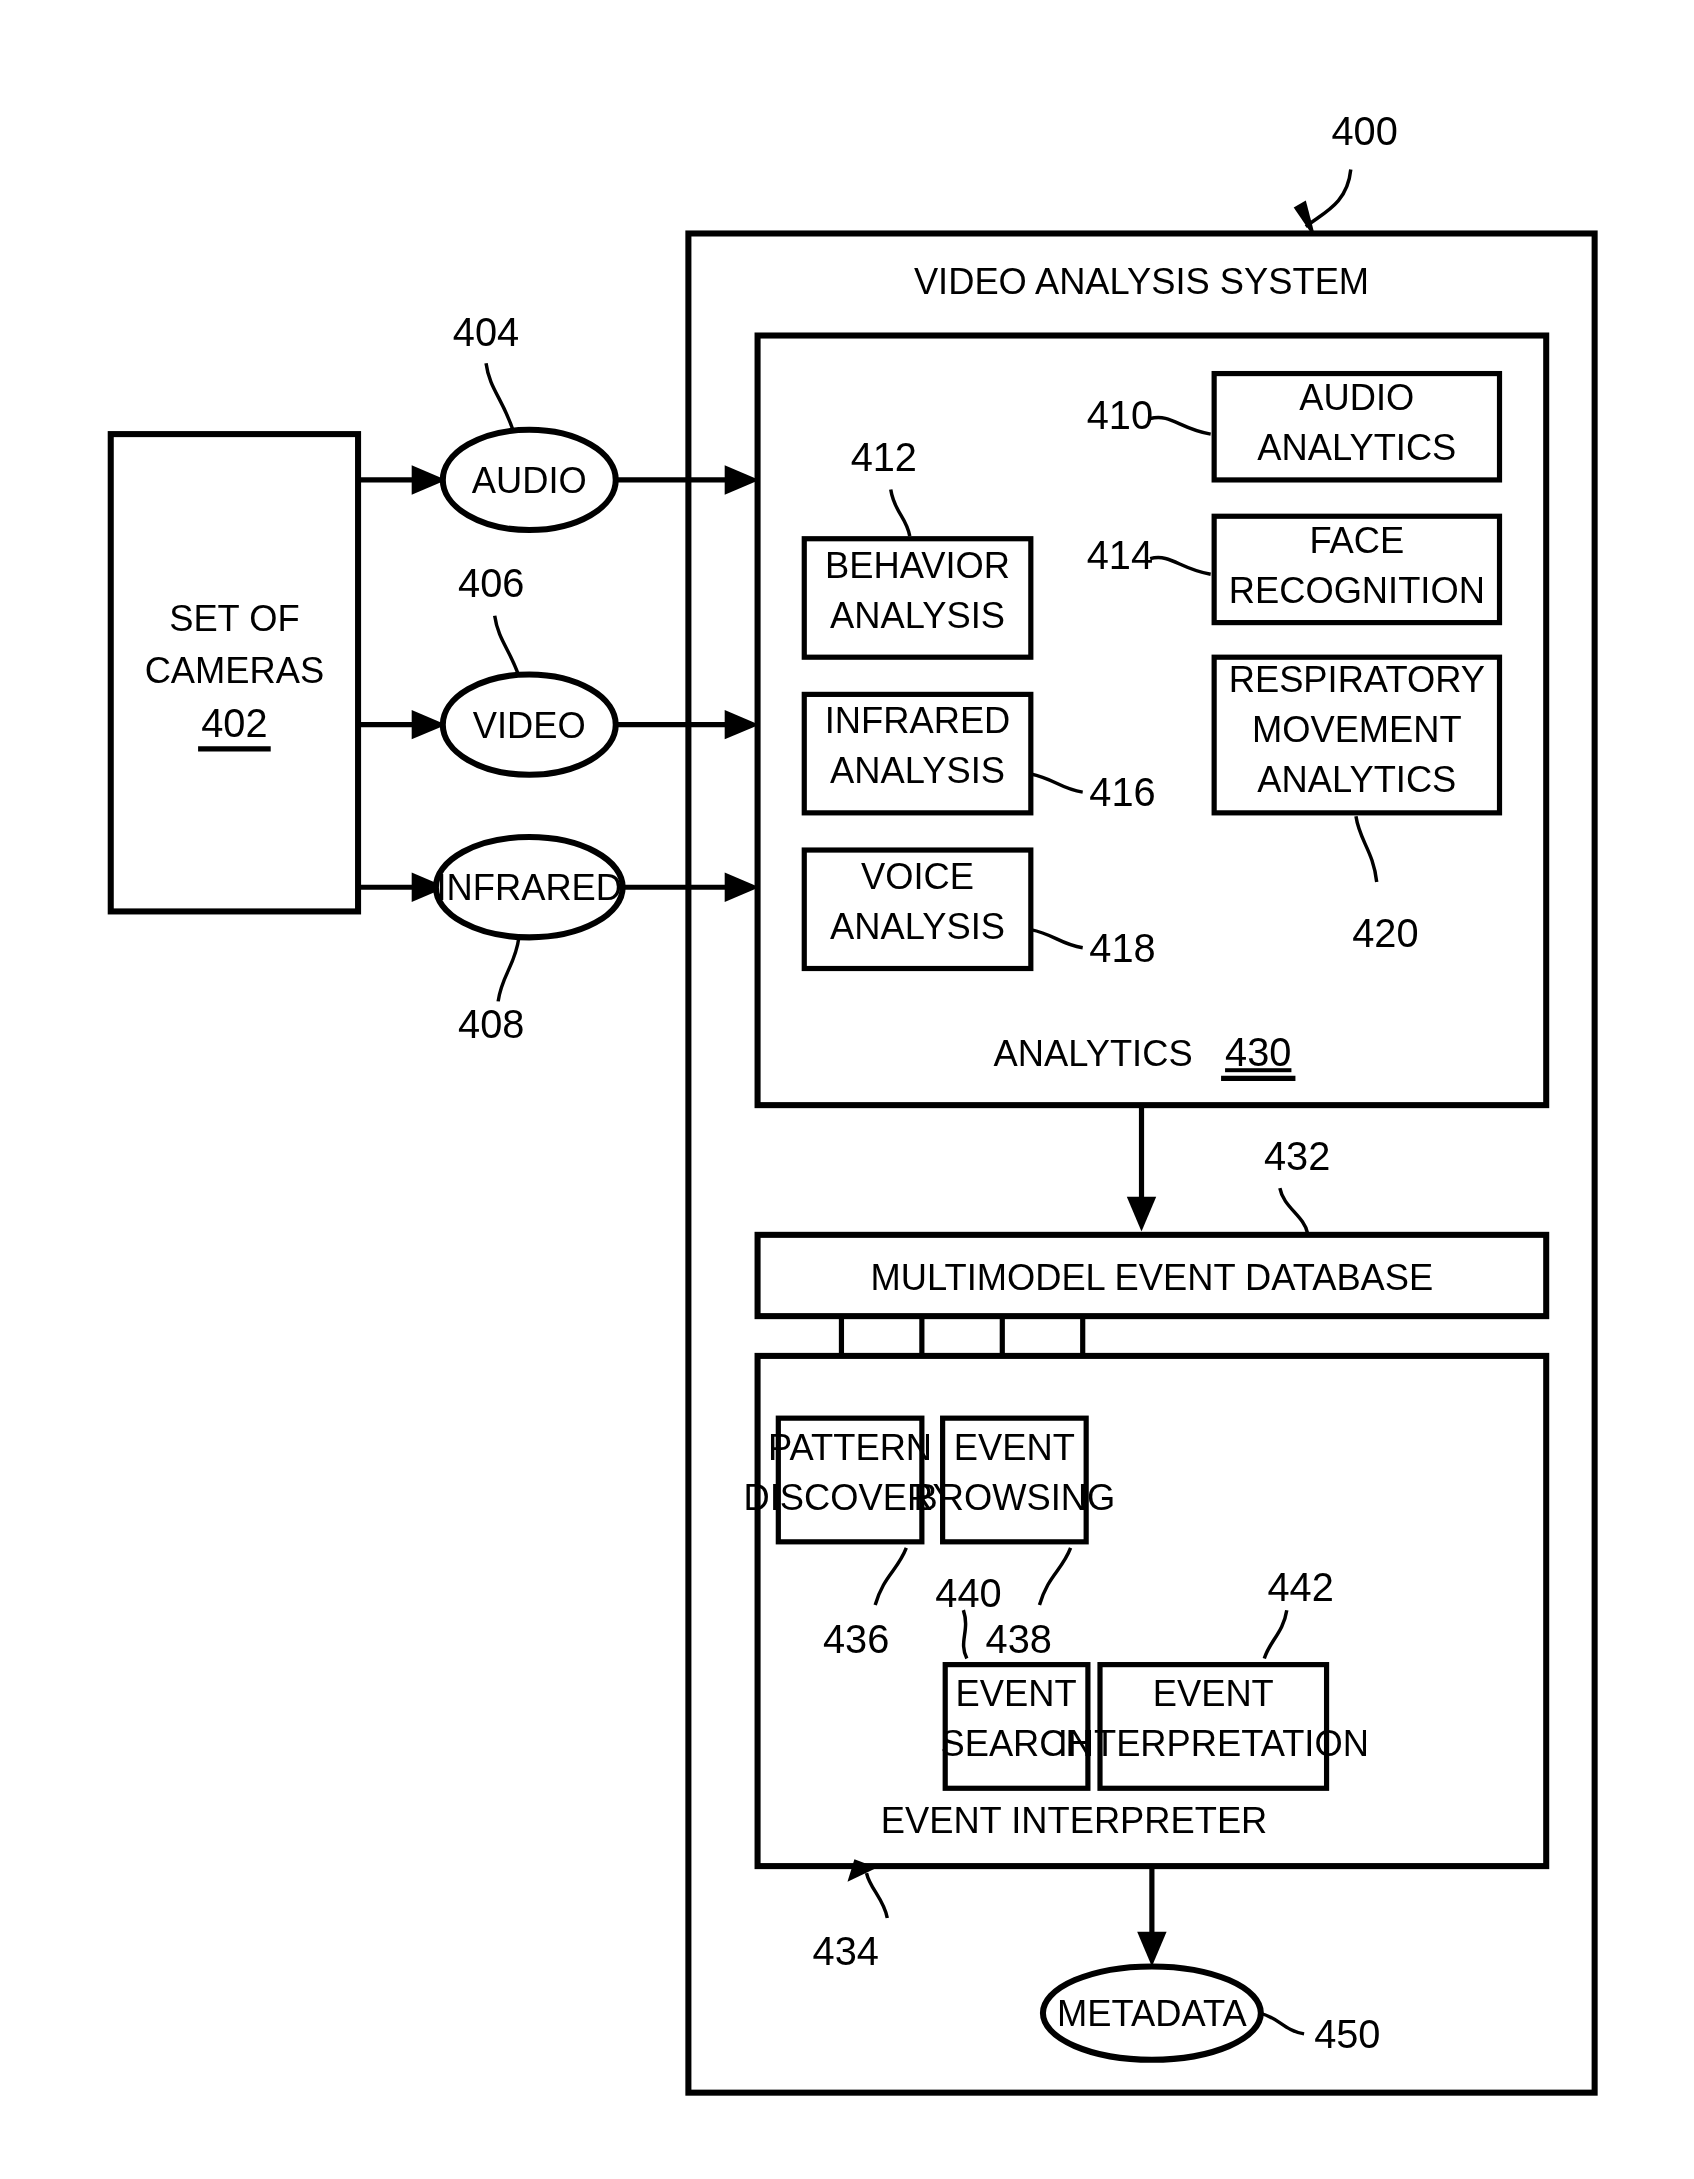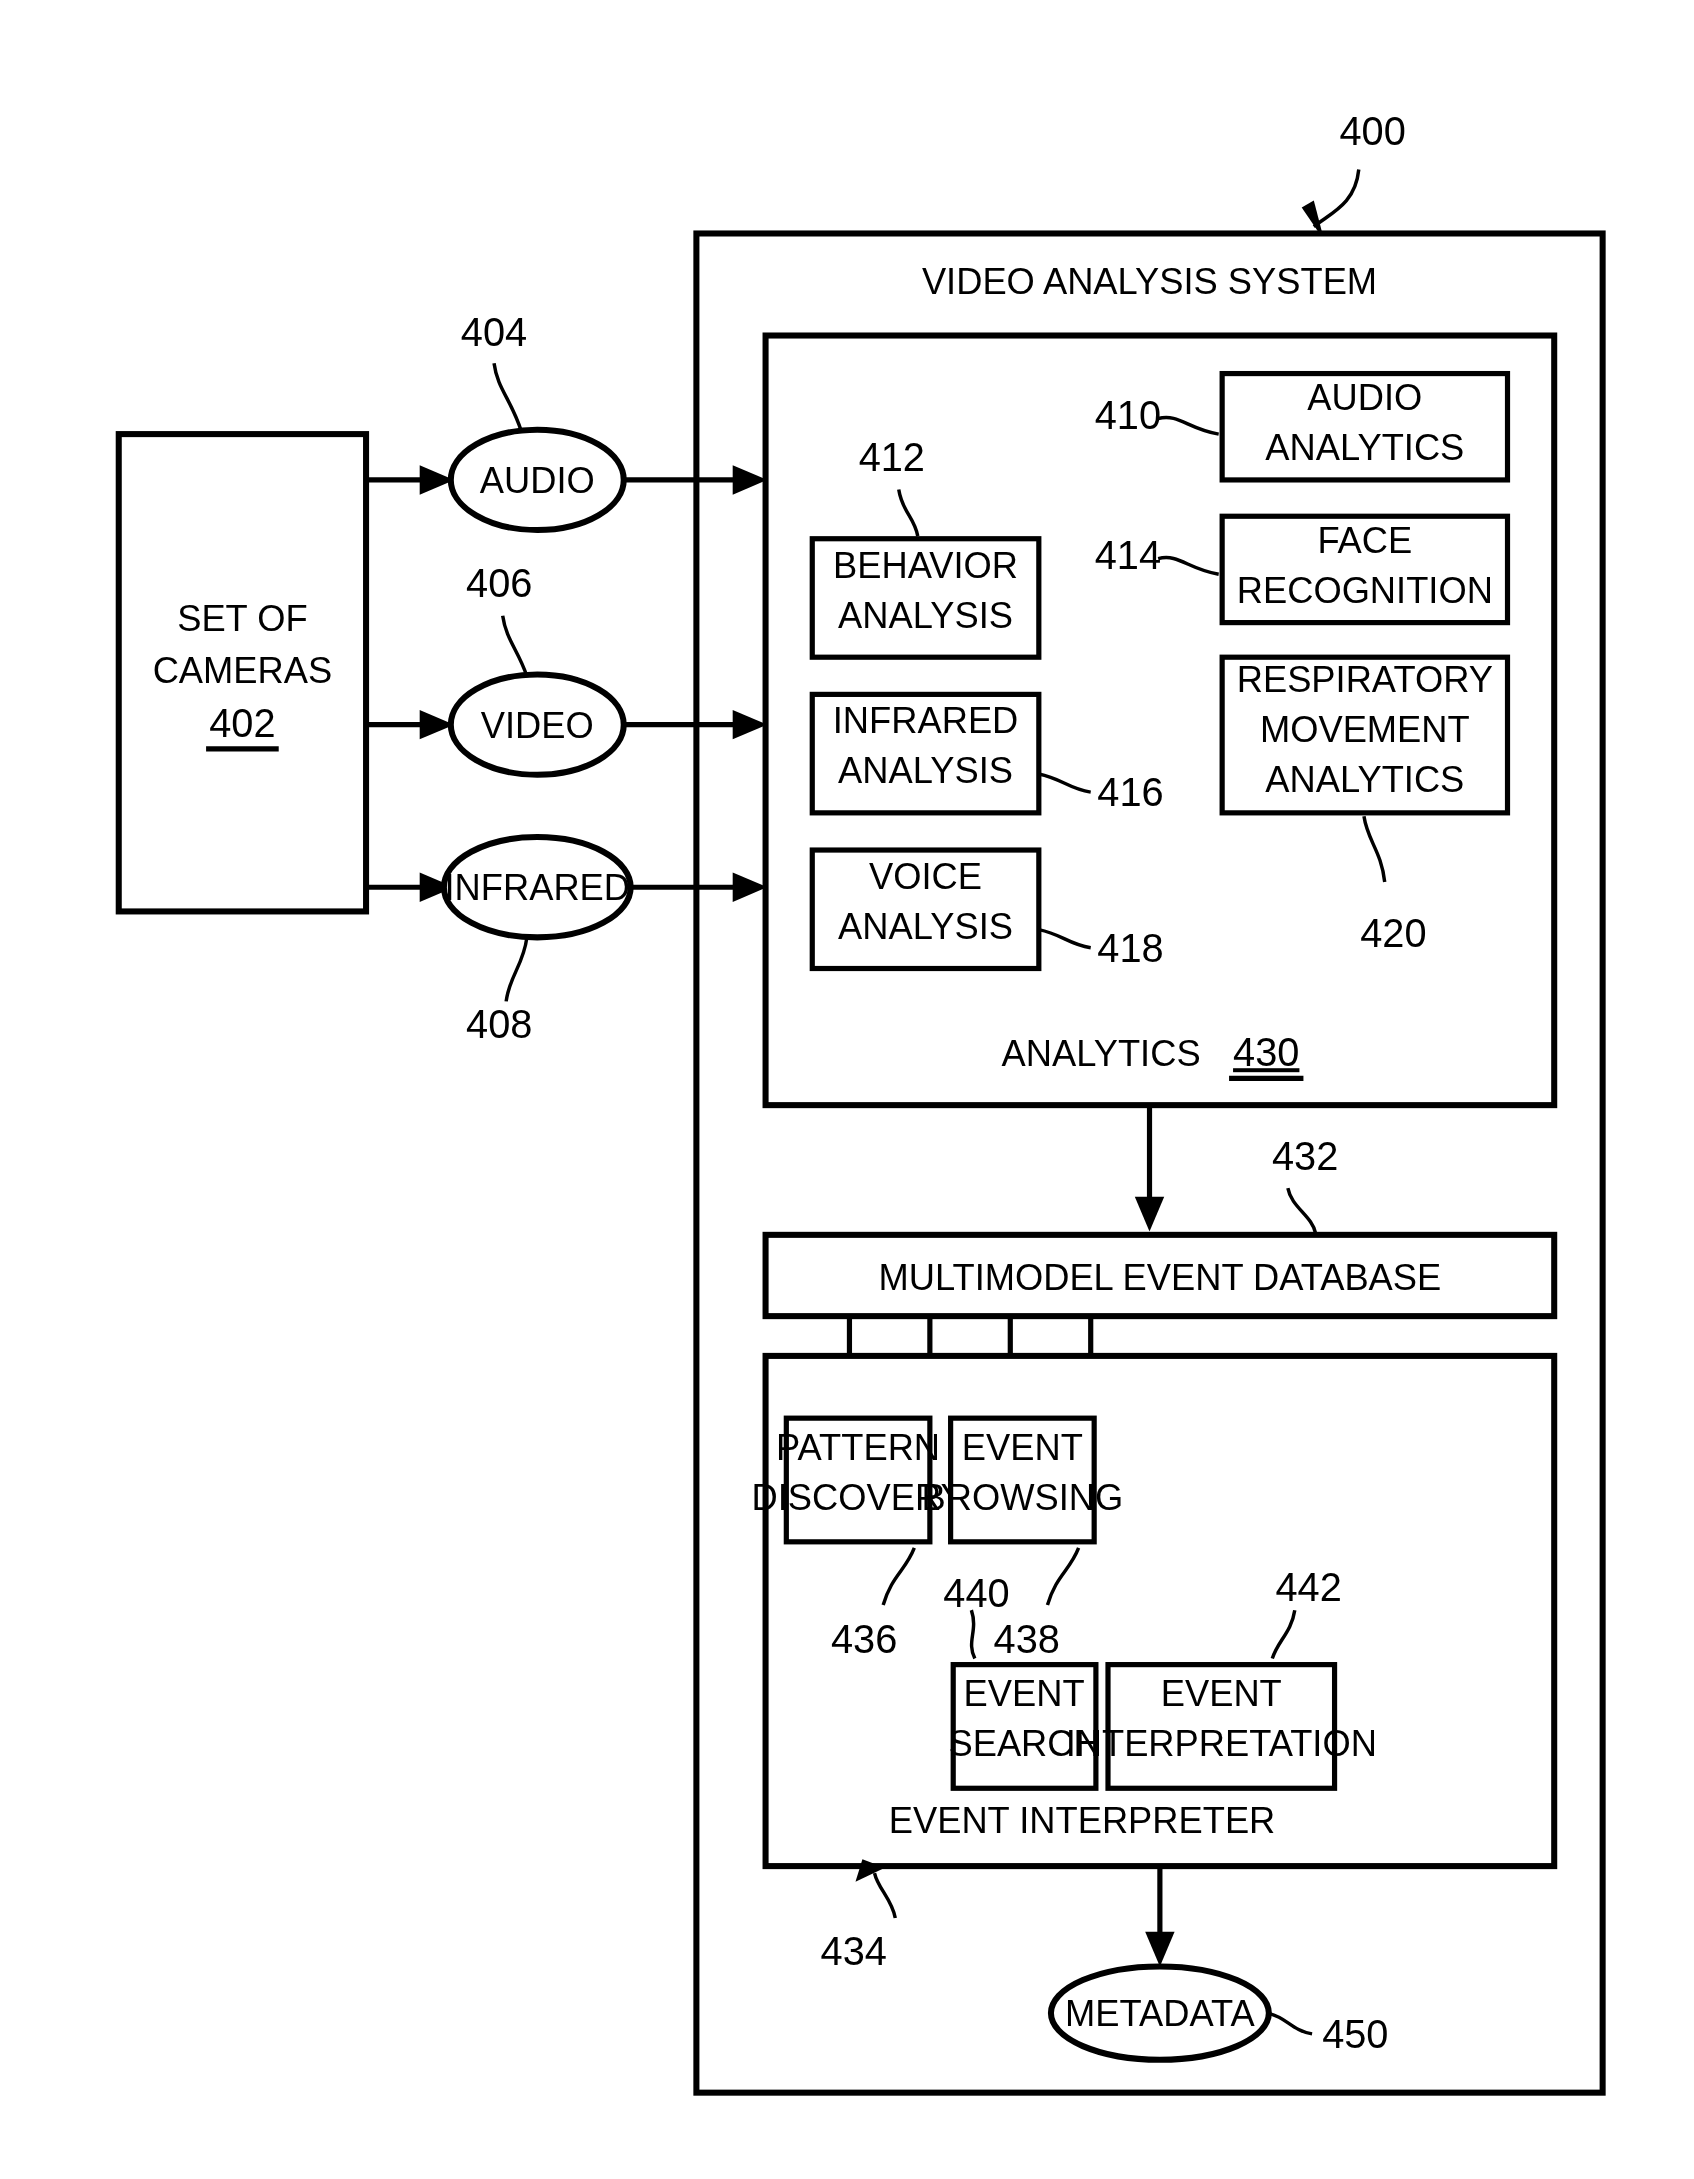--- a/index.html
+++ b/index.html
@@ -10,21 +10,20 @@
   body {
     width: 1695px;
     height: 2180px;
     font-family: "Liberation Sans", sans-serif;
     overflow: hidden;
   }
   #diagram-root {
     position: relative;
     width: 1503px;
     height: 2180px;
-    padding-left: 8px;
   }
   svg#patent-figure {
     display: block;
     width: 1695px;
     height: 2180px;
   }
   .shape-outline {
     fill: #ffffff;
     stroke: #000000;
     stroke-width: 6;

